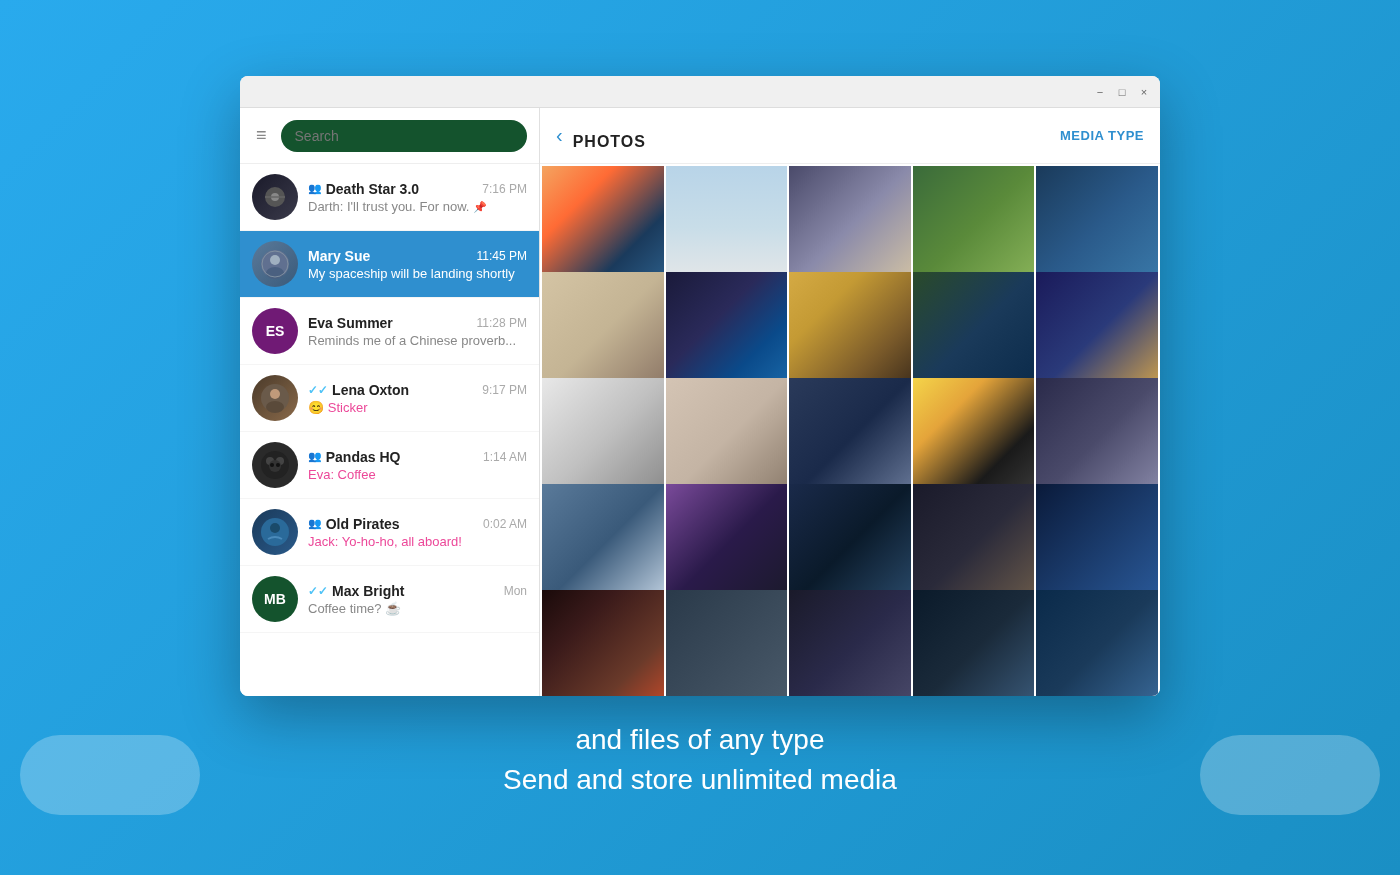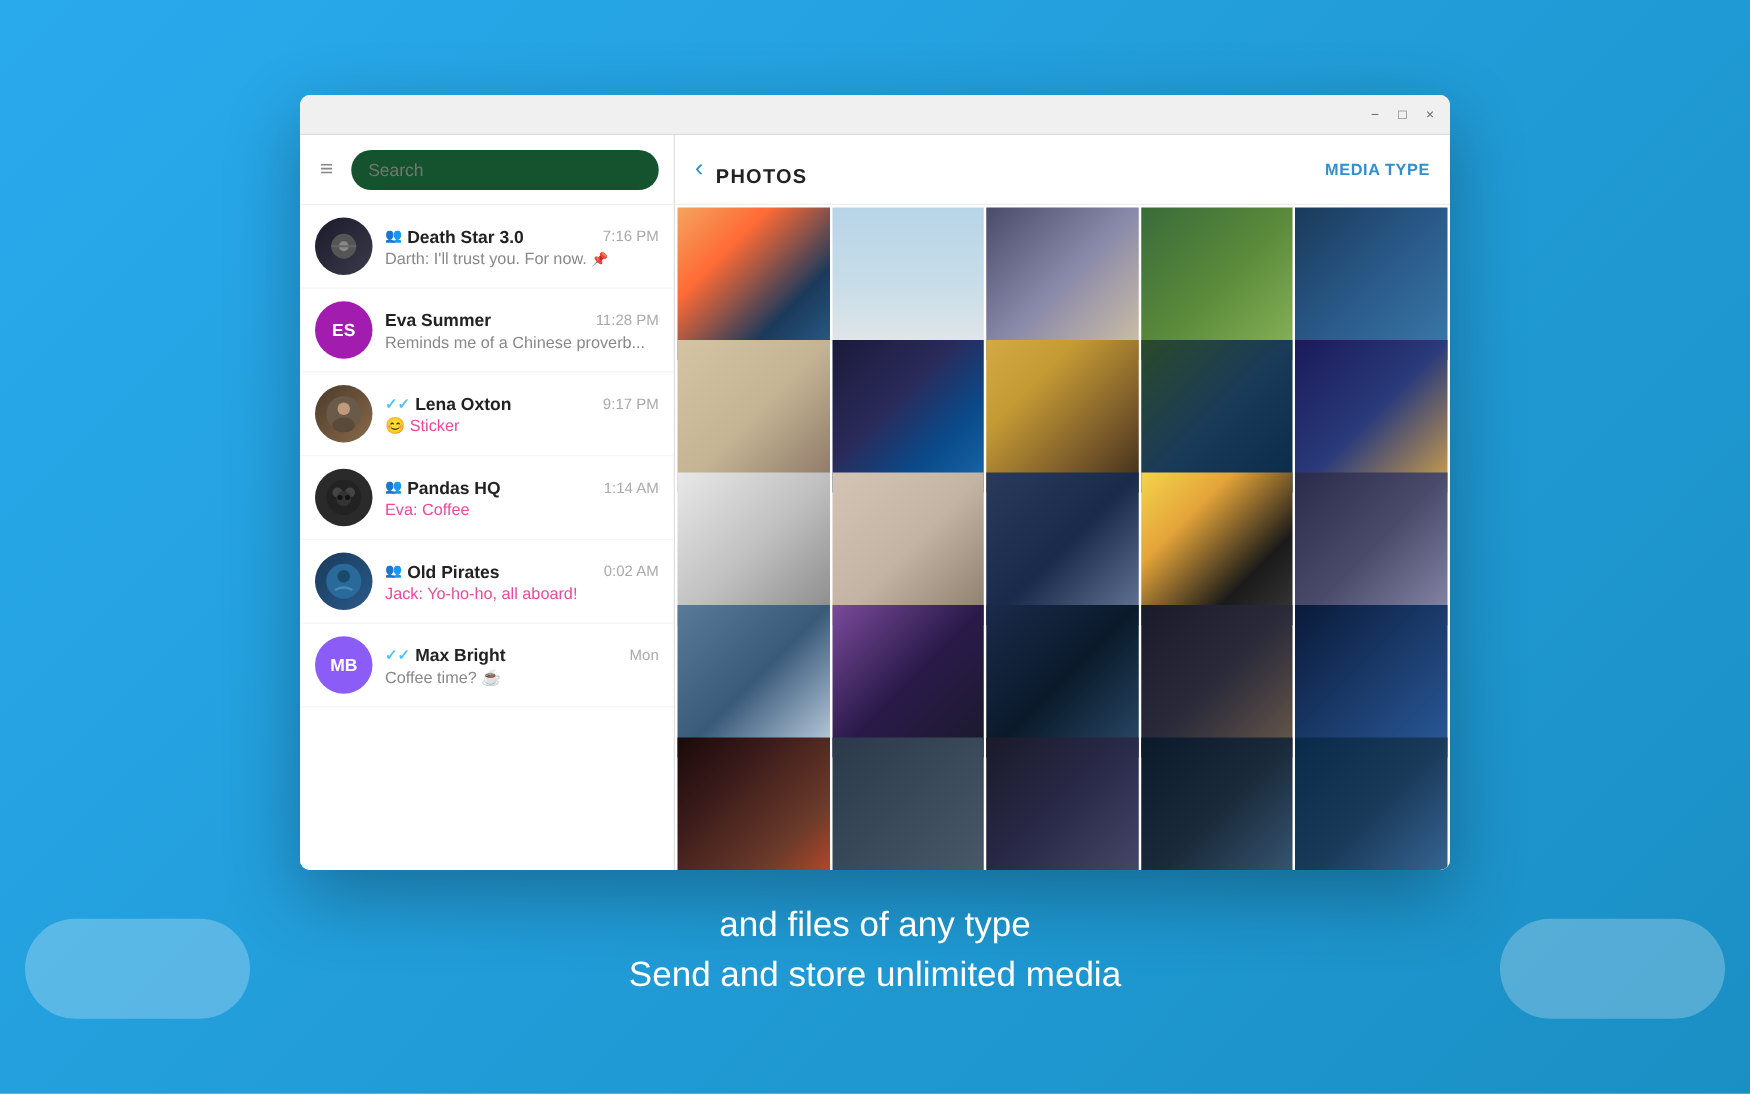--- a/index.html
+++ b/index.html
@@ -133,22 +133,22 @@
       flex-shrink: 0;
       display: flex;
       align-items: center;
       justify-content: center;
       font-size: 14px;
       font-weight: bold;
       color: #fff;
       overflow: hidden;
       background: #ccc;
     }
-    .avatar.es { background: #a21caf; }
-    .avatar.mb { background: #8b5cf6; }
+    .avatar.es { background: #701a75; }
+    .avatar.mb { background: #14532d; }
 
     .chat-info { flex: 1; min-width: 0; }
     .chat-row1 { display: flex; justify-content: space-between; align-items: center; }
     .chat-name { font-size: 14px; font-weight: 600; color: #222; display: flex; align-items: center; gap: 4px; }
     .chat-time { font-size: 12px; color: #aaa; }
     .chat-preview { font-size: 13px; color: #888; white-space: nowrap; overflow: hidden; text-overflow: ellipsis; margin-top: 2px; }
     .chat-preview.blue { color: #ec4899; }
 
     .group-icon { font-size: 11px; color: #888; }
 
@@ -292,20 +292,39 @@
               </div>
               <span class="chat-time">7:16 PM</span>
             </div>
             <div class="chat-preview">
               <span>Darth: I'll trust you. For now.</span>
               <span class="pin-icon"> 📌</span>
             </div>
           </div>
         </div>
 
+        <div class="chat-item active">
+          <div class="avatar" style="background:linear-gradient(135deg,#5a7a9a,#3a5a7a);">
+            <svg width="30" height="30" viewBox="0 0 30 30">
+                <circle cx="15" cy="15" r="14" fill="#607090"></circle>
+                <circle cx="15" cy="11" r="5" fill="#a0b0c0"></circle>
+                <ellipse cx="15" cy="24" rx="9" ry="6" fill="#4a6080"></ellipse>
+                <circle cx="15" cy="15" r="13" fill="none" stroke="#8090a0" stroke-width="1"></circle>
+              </svg>
+          </div>
+          <div class="chat-info">
+            <div class="chat-row1">
+              <div class="chat-name">
+                <span>Mary Sue</span>
+              </div>
+              <span class="chat-time">11:45 PM</span>
+            </div>
+            <div class="chat-preview">My spaceship will be landing shortly</div>
+          </div>
+        </div>
 
         <div class="chat-item">
           <div class="avatar es">
             <span>ES</span>
           </div>
           <div class="chat-info">
             <div class="chat-row1">
               <div class="chat-name">Eva Summer</div>
               <span class="chat-time">11:28 PM</span>
             </div>

